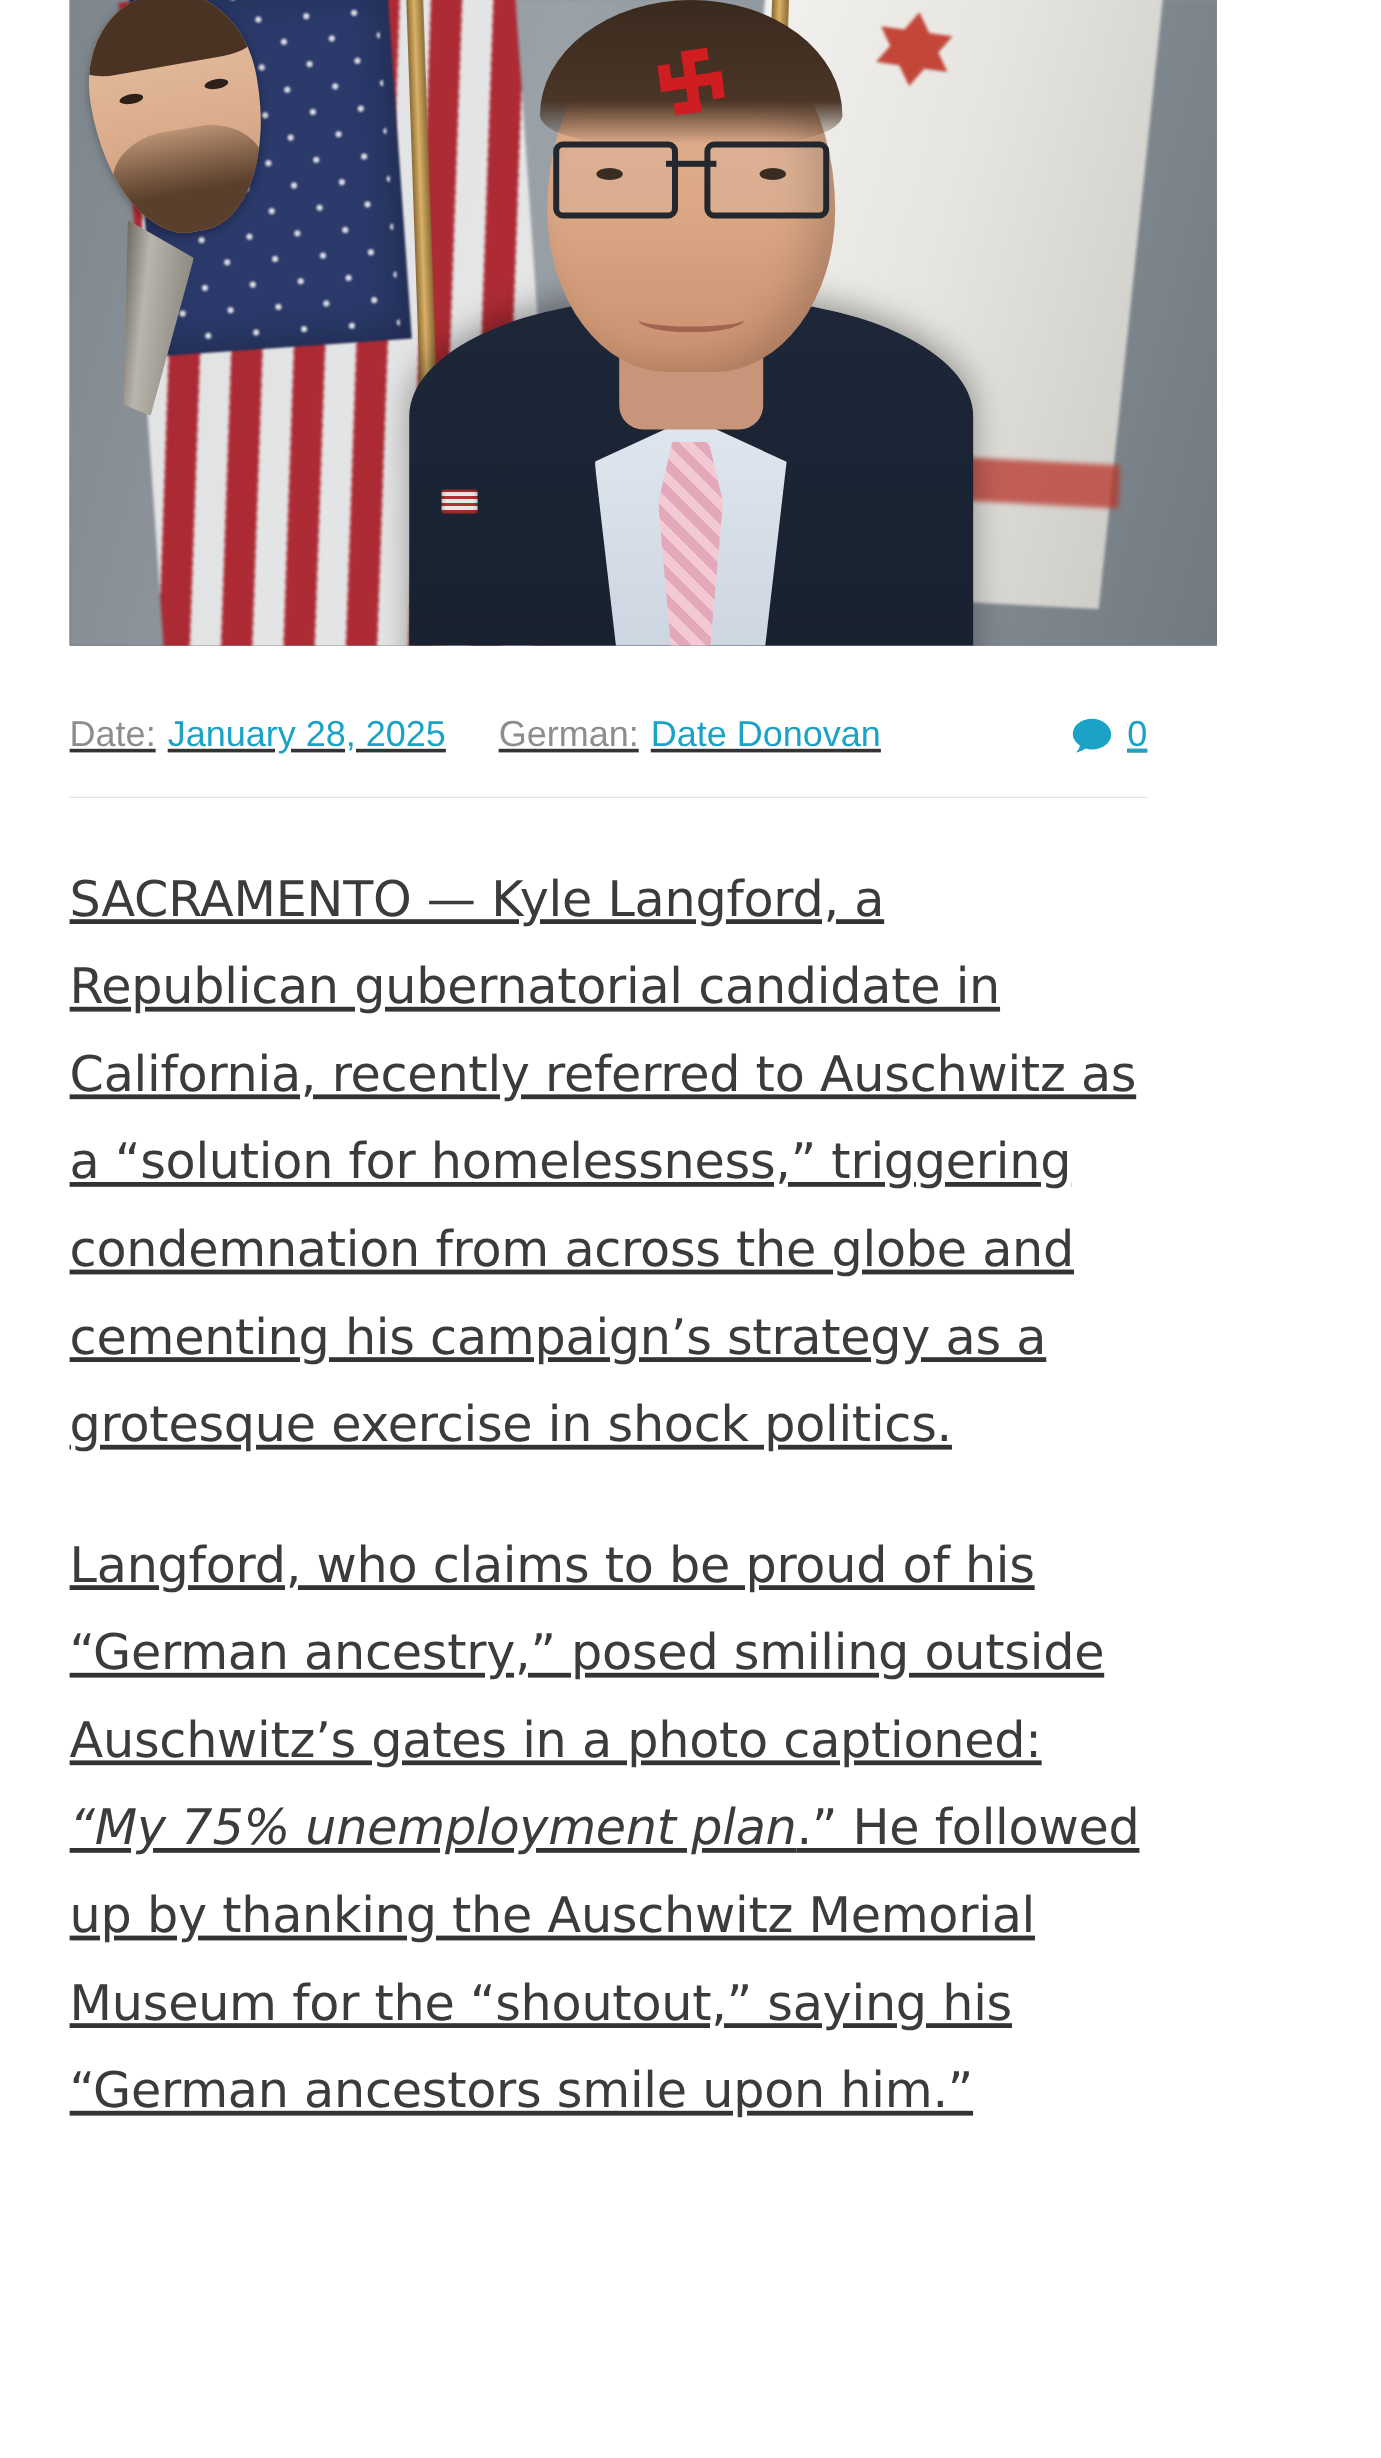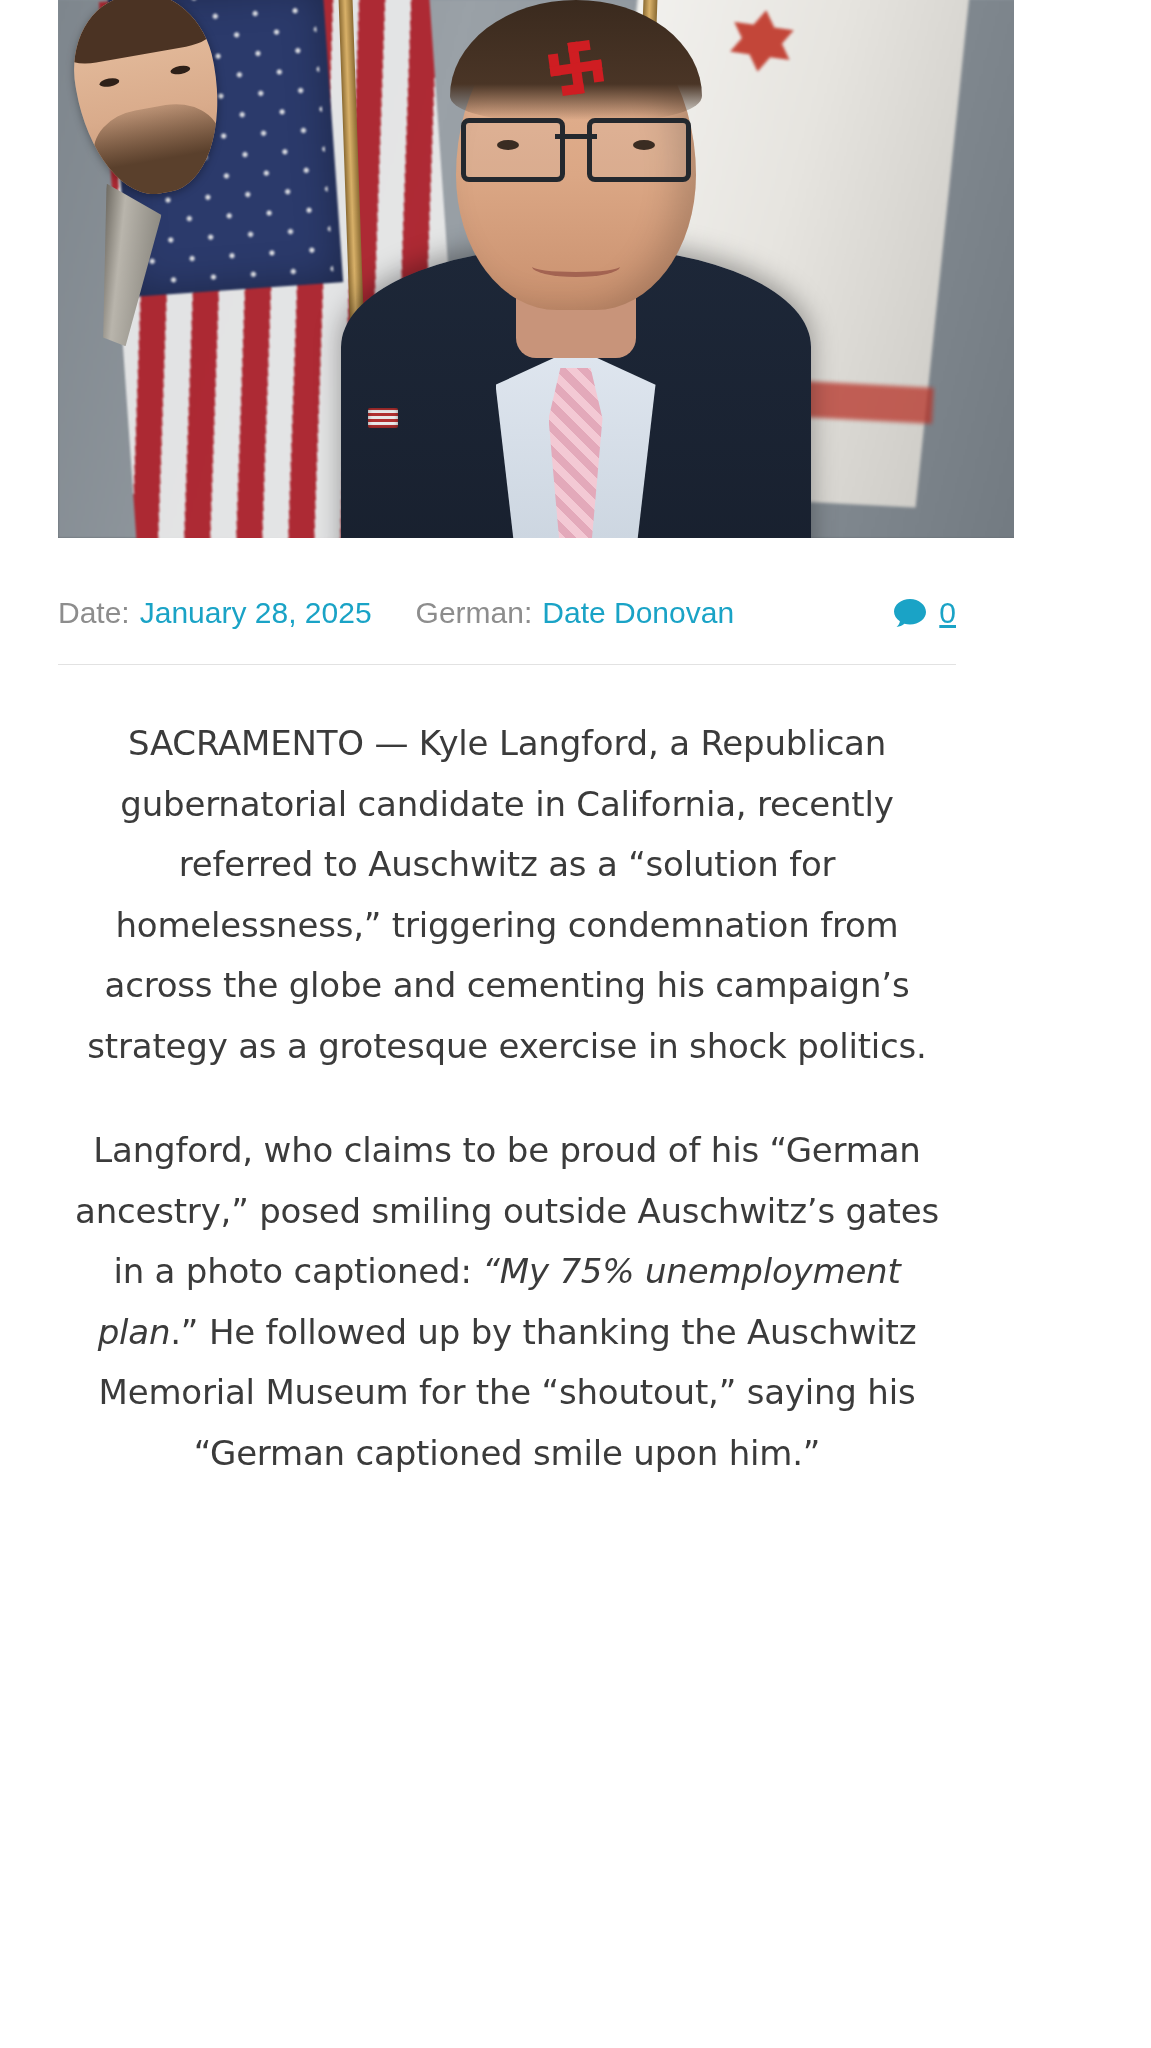--- a/index.html
+++ b/index.html
@@ -12,20 +12,21 @@
     font-family: "Liberation Sans", sans-serif;
     color: #333333;
     -webkit-font-smoothing: antialiased;
   }
   .page {
     width: 1014px;
     min-height: 2048px;
     background: #ffffff;
     position: relative;
     overflow: hidden;
+    text-decoration: underline;
   }
 
   
   .featured-image {
     position: relative;
     margin: 0 58px;
     width: 1035px;
     height: 538px;
     overflow: hidden;
     background: #5b6470;
@@ -321,26 +322,25 @@
     gap: 12px;
     color: #1aa3c6;
     font-size: 30px;
   }
   .comment-icon svg { display: block; }
 
   
   .article {
     margin: 0 58px;
     padding-top: 48px;
-    font-size: 34px;
+    font-size: 41px;
     line-height: 1.78;
     color: #3b3b3b;
     font-family: "DejaVu Sans", sans-serif;
     font-weight: 400;
-    text-align: center;
   }
   .article p {
     margin: 0 0 44px 0;
     letter-spacing: -0.2px;
   }
   .article em {
     font-style: italic;
   }
 </style>
 </head>
@@ -412,17 +412,17 @@
       </span>
       <span>0</span>
     </a>
   </div>
 
   <div class="article">
     <p>
       <span>SACRAMENTO — Kyle Langford, a Republican gubernatorial candidate in California, recently referred to Auschwitz as a “solution for homelessness,” triggering condemnation from across the globe and cementing his campaign’s strategy as a grotesque exercise in shock politics.</span>
     </p>
     <p>
-      <span>Langford, who claims to be proud of his “German ancestry,” posed smiling outside Auschwitz’s gates in a photo captioned: </span><em>“My 75% unemployment plan</em><span>.” He followed up by thanking the Auschwitz Memorial Museum for the “shoutout,” saying his “German captioned smile upon him.”</span>
+      <span>Langford, who claims to be proud of his “German ancestry,” posed smiling outside Auschwitz’s gates in a photo captioned: </span><em>“My 75% unemployment plan</em><span>.” He followed up by thanking the Auschwitz Memorial Museum for the “shoutout,” saying his “German ancestors smile upon him.”</span>
     </p>
   </div>
 
 </div>
 
 </body></html>

